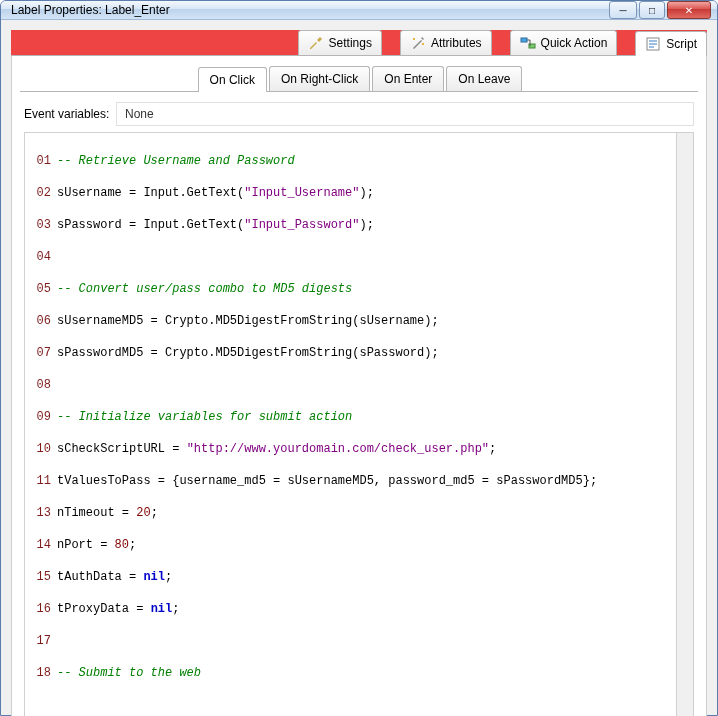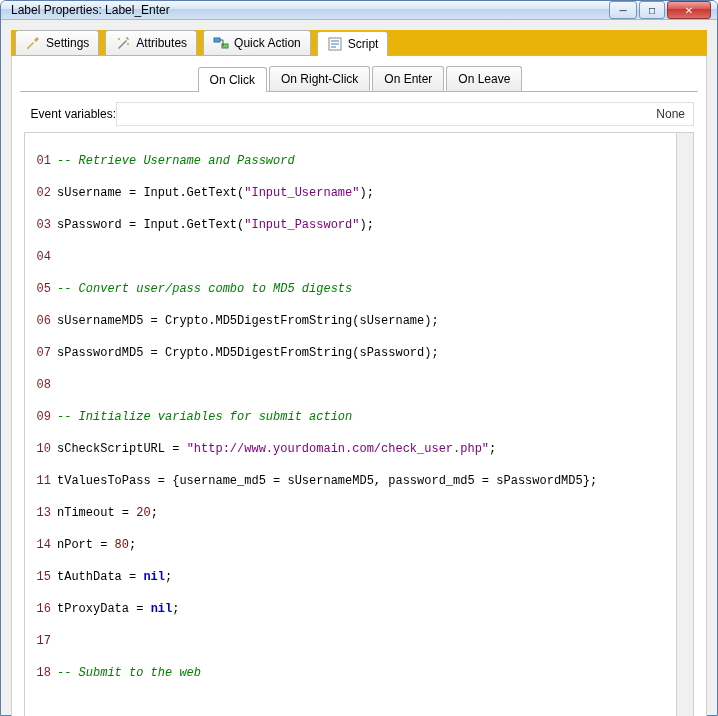--- a/index.html
+++ b/index.html
@@ -5,30 +5,30 @@
   * { box-sizing: border-box; margin: 0; padding: 0; }
   body { font-family: "Segoe UI", Tahoma, sans-serif; font-size: 12px; background: #fff; width: 718px; height: 716px; overflow: hidden; }
   .window { width: 718px; height: 716px; border: 1px solid #5a7dab; border-radius: 6px 6px 0 0; display: flex; flex-direction: column; background: #f0f0f0; }
   .titlebar { height: 30px; background: linear-gradient(to bottom, #f4f8fd 0%, #d7e6f7 45%, #bcd3ec 46%, #d3e4f6 100%); border-radius: 5px 5px 0 0; display: flex; align-items: center; padding: 0 6px 0 10px; border-bottom: 1px solid #9fb9d6; }
   .titlebar .title { color: #000; flex: 1; }
   .win-btns { display: flex; gap: 2px; }
   .win-btn { width: 28px; height: 18px; border: 1px solid #7a96b8; border-radius: 3px; display: flex; align-items: center; justify-content: center; font-size: 10px; background: linear-gradient(to bottom,#f2f7fd,#cfe1f4); cursor: pointer; }
   .win-btn.max { width: 26px; }
   .win-btn.close { width: 44px; background: linear-gradient(to bottom,#f1a3a0,#d9544f 45%,#c83a33 46%,#e06a63); color: #fff; border-color: #8a3a33; }
   .content { flex: 1; padding: 10px 10px 8px 10px; display: flex; flex-direction: column; }
-  .toolbar-tabs { display: flex; gap: 6px; border-bottom: 1px solid #b5b5b5; padding-left: 4px; background: #eab308; }
+  .toolbar-tabs { display: flex; gap: 18px; border-bottom: 1px solid #b5b5b5; padding-left: 4px; background: #ef4444; justify-content: flex-end; }
   .topt { display: flex; align-items: center; gap: 5px; padding: 4px 9px; border: 1px solid #b5b5b5; border-bottom: none; background: linear-gradient(to bottom,#fefefe,#ececec); border-radius: 3px 3px 0 0; font-size: 12px; cursor: pointer; }
   .topt.active { background: #fff; position: relative; top: 1px; }
   .icon { width: 16px; height: 16px; display: inline-flex; align-items: center; justify-content: center; }
   .icon svg { width: 16px; height: 16px; }
   .panel { flex: 1; border: 1px solid #cfcfcf; border-top: none; background: #fff; padding: 10px 8px 8px 8px; display: flex; flex-direction: column; }
   .subtabs { display: flex; border-bottom: 1px solid #b5b5b5; padding-left: 4px; justify-content: center; }
   .subtab { padding: 5px 11px; border: 1px solid #b5b5b5; border-bottom: none; background: linear-gradient(to bottom,#fdfdfd,#ececec); border-radius: 3px 3px 0 0; margin-right: 2px; font-size: 12px; cursor: pointer; }
   .subtab.active { background: #fff; position: relative; top: 1px; }
-  .evrow { display: flex; align-items: center; margin: 10px 4px 6px 4px; text-align: right; }
+  .evrow { display: flex; align-items: center; margin: 10px 4px 6px 4px; }
   .evrow .lbl { width: 92px; }
   .evrow .val { flex: 1; background: #fff; border: 1px solid #e0e0e0; padding: 4px 8px; color: #333; }
   .code-area { flex: 1; border: 1px solid #d0d0d0; background: #fff; margin: 0 4px; overflow: hidden; position: relative; font-family: "Courier New", monospace; font-size: 12px; line-height: 16px; }
   .code-lines { padding: 4px 0 4px 4px; white-space: pre; }
   .ln { color: #7f1d1d; display: inline-block; width: 22px; text-align: right; margin-right: 6px; }
   .cmt { color: #008000; font-style: italic; }
   .str { color: #800080; }
   .kw { color: #0000cc; font-weight: bold; }
   .num { color: #800000; }
   .vscroll { position: absolute; top:0; right:0; width:17px; bottom:17px; background:#f0f0f0; border-left:1px solid #d0d0d0; }

